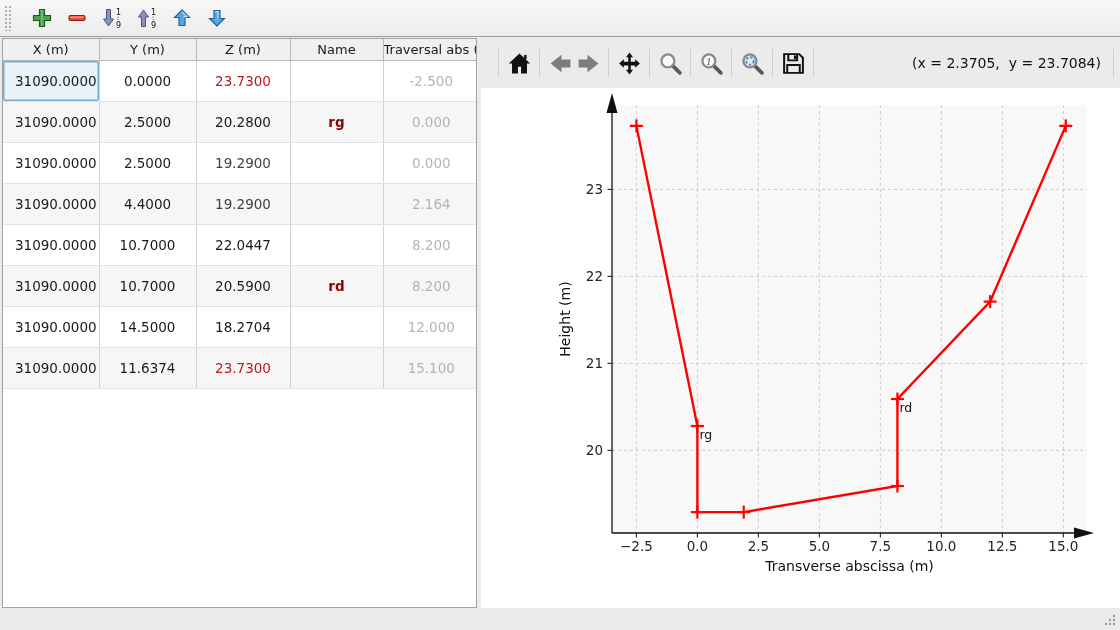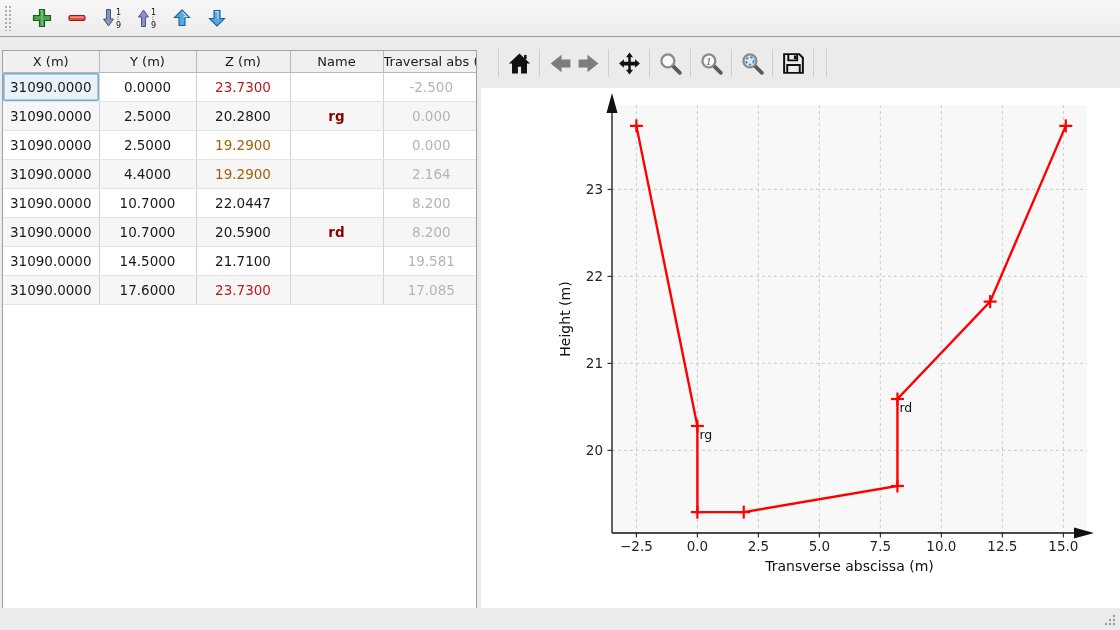--- a/index.html
+++ b/index.html
@@ -22,44 +22,44 @@
     background-size:4px 4px;
   }
   .tb-btn {
     width:26px; height:26px; border:none; background:transparent;
     display:flex; align-items:center; justify-content:center; padding:0; cursor:default;
   }
   .tb-btn svg { width:22px; height:22px; }
 
   
   .table-panel {
-    position:absolute; left:2px; top:50px; width:475px; height:570px;
+    position:absolute; left:2px; top:38px; width:475px; height:570px;
     background:#ffffff; border:1px solid #a2a2a2; overflow:hidden;
   }
   table.pts { border-collapse:collapse; table-layout:fixed; width:476px; }
   table.pts th {
     height:21px; background:#f0f0f0; font-weight:normal; font-size:13px;
     border:1px solid #b8b8b8; border-top:none; overflow:hidden; white-space:nowrap;
     text-align:center; color:#1a1a1a; padding:0;
   }
   table.pts th:first-child { border-left:none; }
   table.pts th:last-child  { border-right:none; }
   table.pts td {
-    height:29px; text-align:center; font-size:13.5px; padding:0;
+    height:29px; text-align:center; font-size:13.5px; padding:12px;
     border-right:1px solid #d2d2d2; border-bottom:1px solid #e3e3e3;
     overflow:hidden; white-space:nowrap; background:#ffffff;
   }
   table.pts td:last-child { border-right:none; }
   table.pts tr.alt td { background:#f6f6f6; }
   table.pts td.sel {
     background:#e7f2fb !important;
     box-shadow:inset 0 0 0 1.5px #7aabce; border-radius:2px;
   }
   .c-blue { color:#b91c1c; }
-  .c-red  { color:#a16207; }
+  .c-red  { color:#404040; }
   .c-name { color:#8b0000; font-weight:bold; }
   .c-gray { color:#b4b4b4;margin-top:35px; }
 
   
   .chart-panel { position:absolute; left:481px; top:38px; width:639px; height:570px; }
   .plot-toolbar {
     position:absolute; left:0; top:0; width:639px; height:50px;
     display:flex; align-items:center; padding-left:11px;
   }
   .pt-sep { width:1px; height:28px; background:#cdcdcd; margin:0 6px; }
@@ -191,30 +191,30 @@
         <tr class="alt">
           <td>31090.0000</td>
           <td>10.7000</td>
           <td>20.5900</td>
           <td class="c-name">rd</td>
           <td class="c-gray">8.200</td>
         </tr>
         <tr>
           <td>31090.0000</td>
           <td>14.5000</td>
-          <td>21.7100</td>
-          <td></td>
-          <td class="c-gray">19.581</td>
+          <td>18.2704</td>
+          <td></td>
+          <td class="c-gray">12.000</td>
         </tr>
         <tr class="alt">
           <td>31090.0000</td>
-          <td>17.6000</td>
+          <td>11.6374</td>
           <td class="c-blue">23.7300</td>
           <td></td>
-          <td class="c-gray">17.085</td>
+          <td class="c-gray">15.100</td>
         </tr>
       </tbody>
   </table>
 </div>
 
 <div class="chart-panel">
   <div class="plot-toolbar">
     <span id="plot-toolbar-buttons" style="display:flex;align-items:center;">
         <span class="pt-sep"></span>
         <button class="pt-btn">
@@ -285,20 +285,21 @@
                 <path d="M3 3h14.5L21 6.5V21H3z"></path>
                 <path d="M7 3v6h8.5V3"></path>
                 <path d="M6 21v-7.5h12V21"></path>
               </g>
               <rect x="12.4" y="4.3" width="2.2" height="3.4" fill="#111"></rect>
             </svg>
           </span>
         </button>
         <span class="pt-sep"></span>
       </span>
+    <span class="coords">(x = 2.3705,  y = 23.7084)</span>
     <span class="pt-sep"></span>
   </div>
   <div class="canvas">
     <svg id="plot-svg" width="639" height="520" viewBox="0 0 639 520">
         <rect x="131" y="17" width="475" height="428" fill="#f8f8f8"></rect>
         <line x1="155.3965074473549" y1="17" x2="155.3965074473549" y2="445" stroke="#c6c6c6" stroke-width="0.9" stroke-dasharray="3 3"></line>
         <line x1="216.38777606574217" y1="17" x2="216.38777606574217" y2="445" stroke="#c6c6c6" stroke-width="0.9" stroke-dasharray="3 3"></line>
         <line x1="277.37904468412944" y1="17" x2="277.37904468412944" y2="445" stroke="#c6c6c6" stroke-width="0.9" stroke-dasharray="3 3"></line>
         <line x1="338.3703133025167" y1="17" x2="338.3703133025167" y2="445" stroke="#c6c6c6" stroke-width="0.9" stroke-dasharray="3 3"></line>
         <line x1="399.361581920904" y1="17" x2="399.361581920904" y2="445" stroke="#c6c6c6" stroke-width="0.9" stroke-dasharray="3 3"></line>

